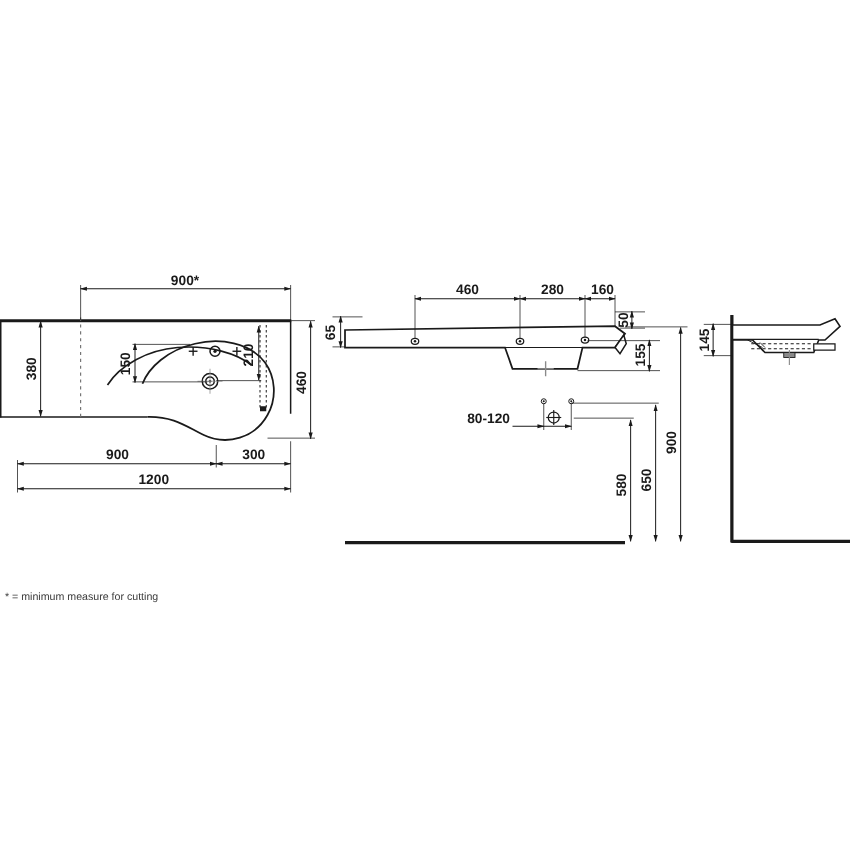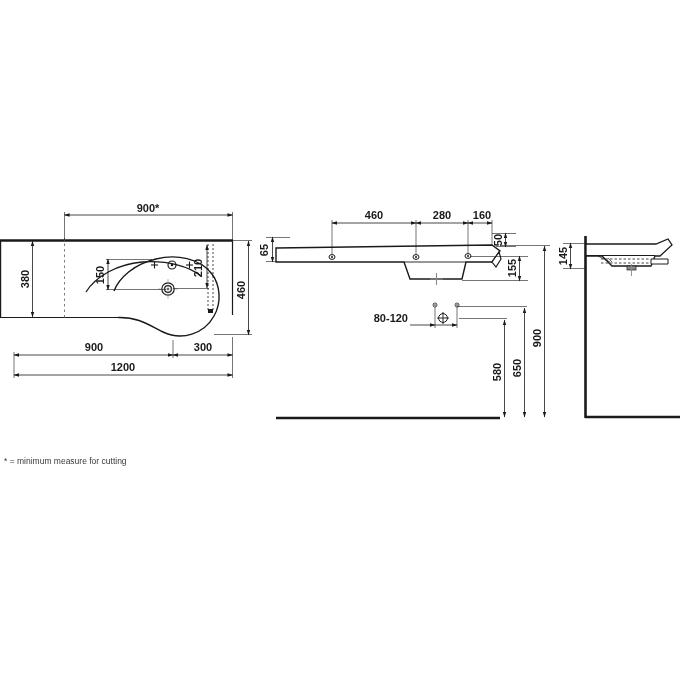--- a/index.html
+++ b/index.html
@@ -10,21 +10,21 @@
   }
   body {
     width: 680px;
     height: 680px;
     font-family: "Liberation Sans", sans-serif;
     overflow: hidden;
     position: relative;
   }
   #drawing-root {
     position: absolute;
-    left: 0; top: 0;
+    left: 0; top: 16px;
     width: 680px;
     height: 536px;
   }
   svg.drawing {
     display: block;
     width: 680px;
     height: 680px;
   }
   .dimtext {
     font-family: "Liberation Sans", sans-serif;

